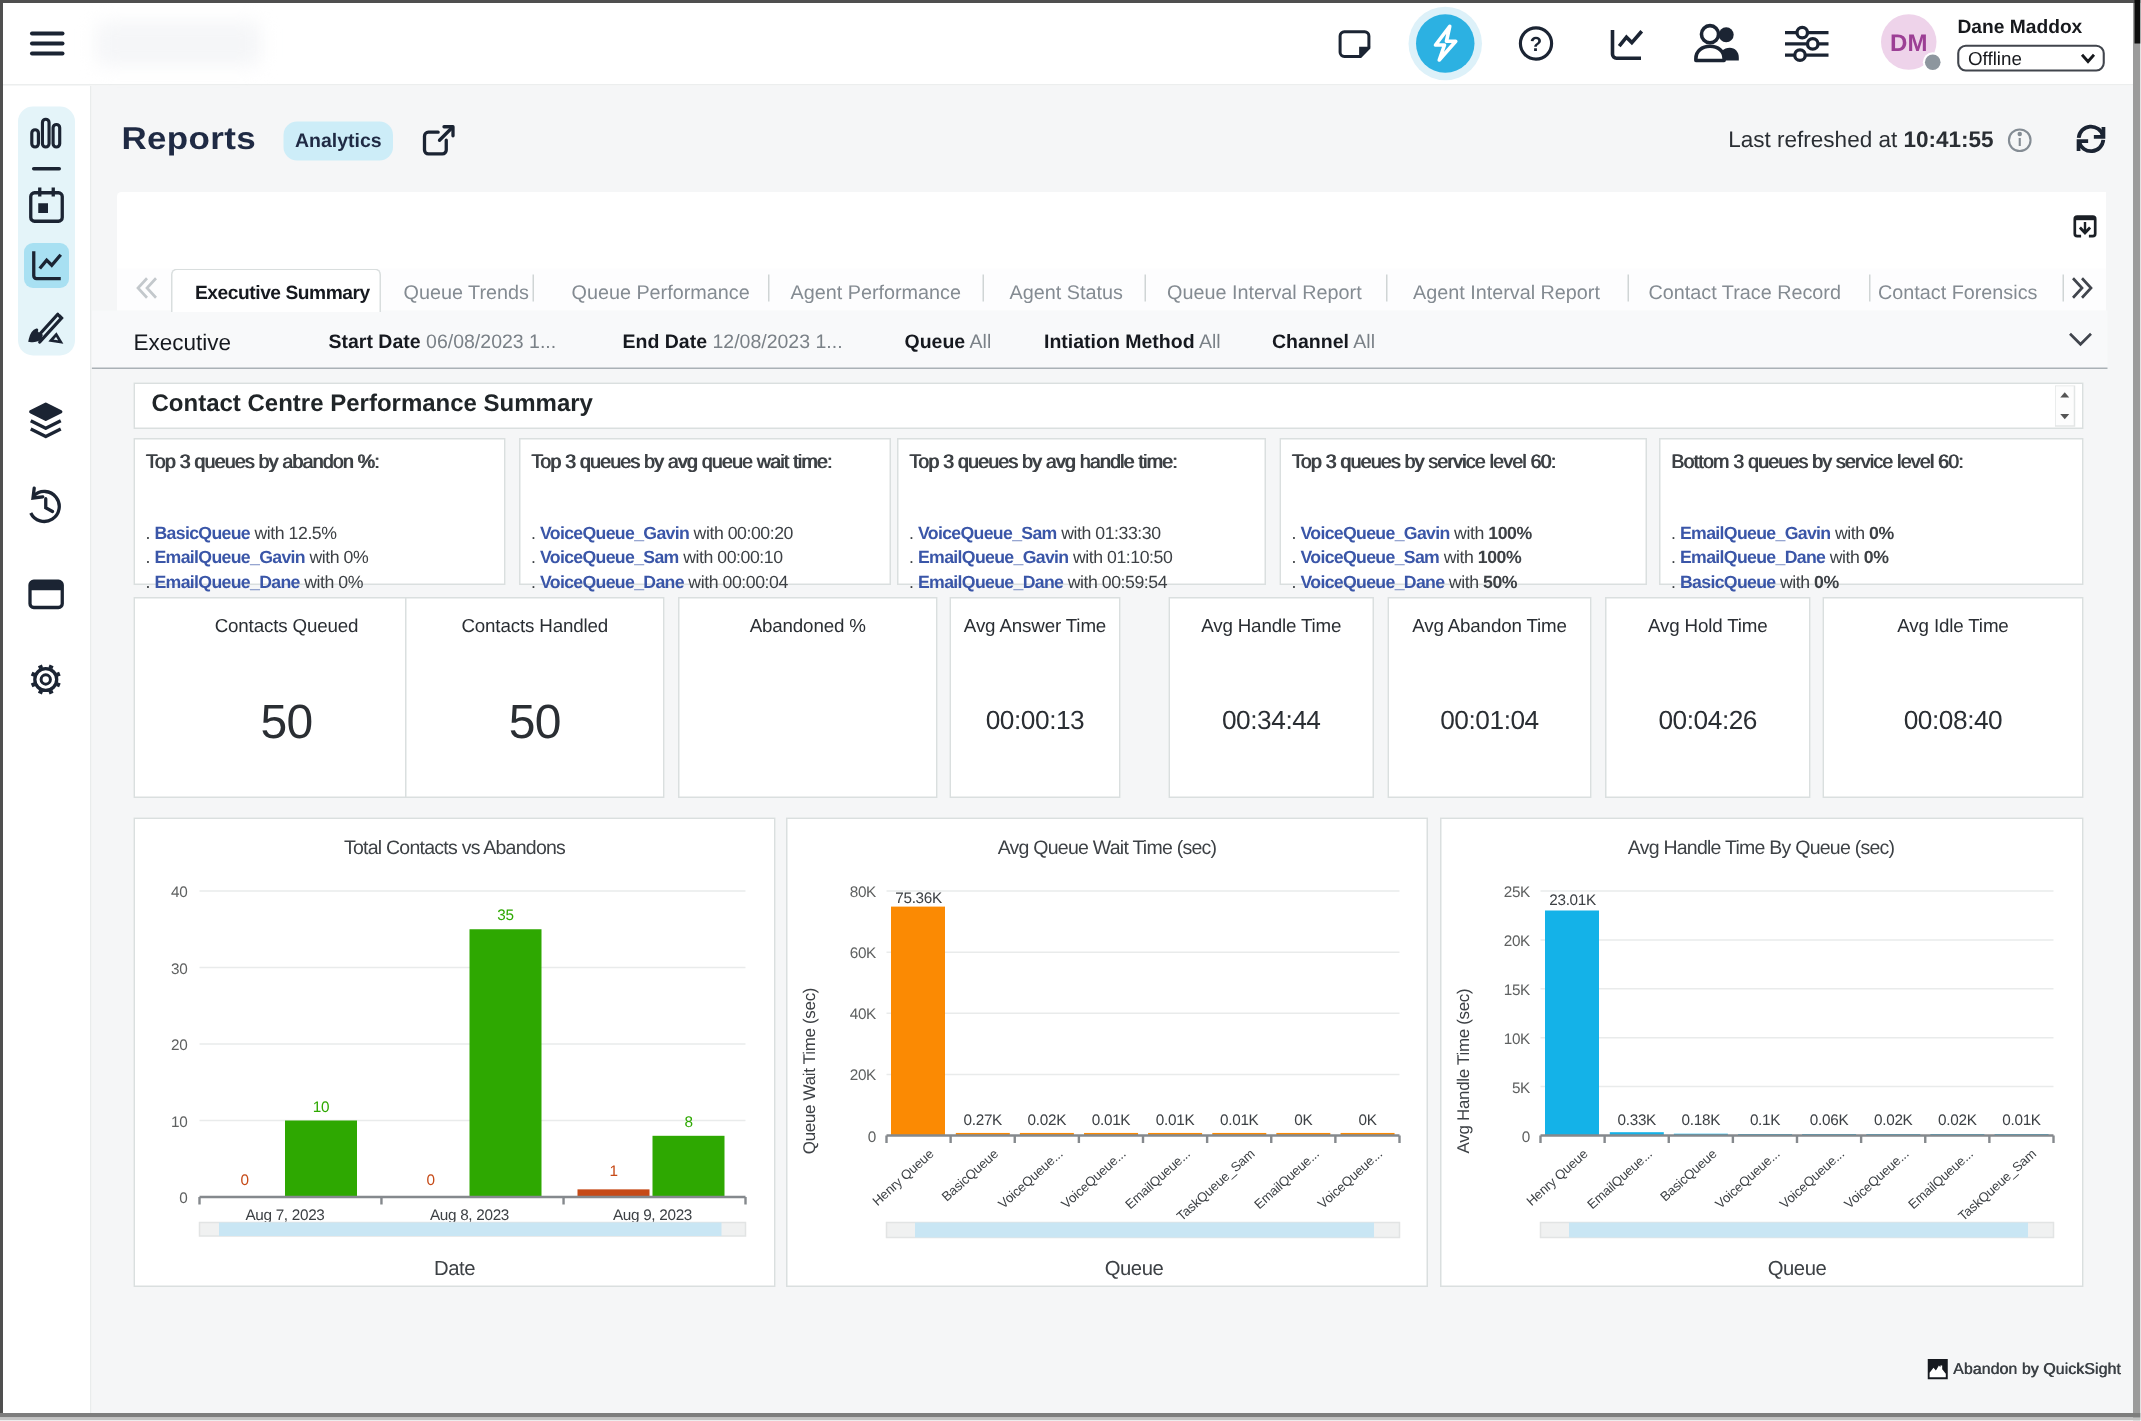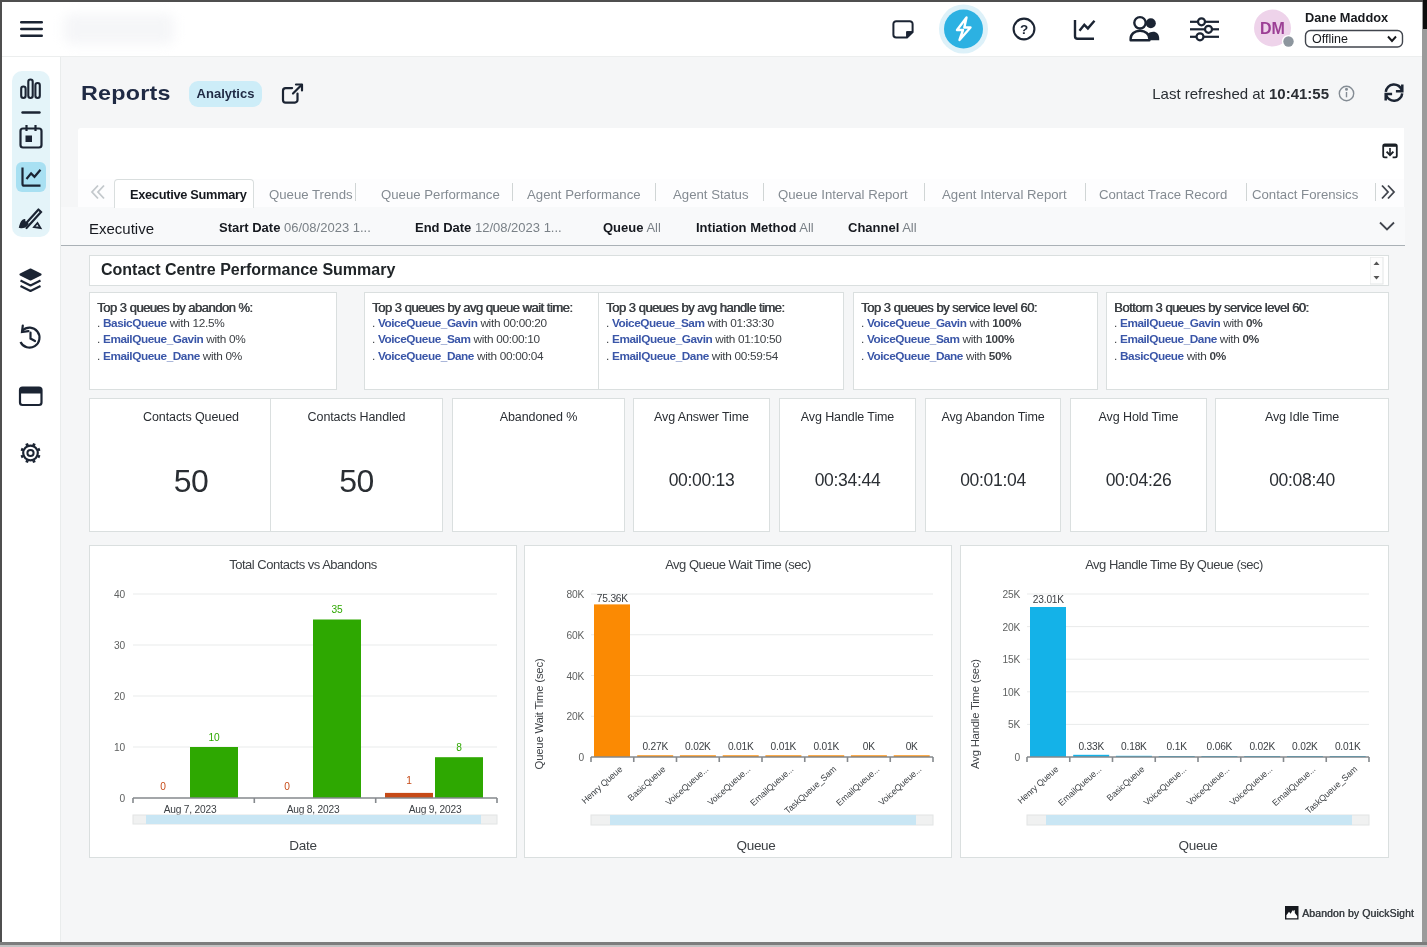--- a/index.html
+++ b/index.html
@@ -37,21 +37,21 @@
 .ctl { position:absolute; top:220px; z-index:5; font-size:13px; color:#16191f; white-space:nowrap; }
 .ctl b { font-weight:bold;margin-left:32px; }
 .ctl span { color:#7a8187; }
 
 #sheet { left:61px; top:246px; width:1344px; height:697px; background:#f5f6f7; }
 .card { position:absolute; background:#fff; border:1px solid #dadfdf; }
 #sumtitle { left:89px; top:255px; width:1300px; height:31px; }
 #sumtitle-label { left:101px; top:261px; font-size:16px; font-weight:bold; color:#202528; z-index:2; }
 .sumcard { top:292px; height:98px; }
 .sumhead { position:absolute; left:7px; top:7px; font-size:13px; font-weight:normal; text-shadow:0.55px 0 0 #3d4145; letter-spacing:-0.5px; color:#3d4145; white-space:nowrap; }
-.sumline { position:absolute; left:7px; font-size:11.8px; letter-spacing:-0.3px; color:#3d4145; white-space:nowrap; }
+.sumline { position:absolute; left:7px; font-size:11.8px; letter-spacing:-0.3px; color:#3d4145; white-space:nowrap;margin-top:32px; }
 .sumline a { color:#3a56a8; font-weight:bold; letter-spacing:-0.45px; text-decoration:none; }
 .kpi { top:398px; height:134px; }
 .kpi .lab { position:absolute; left:0; top:11px; width:100%; text-align:center; font-size:12.5px; letter-spacing:-0.1px; color:#2a2e33; }
 .chart { top:545px; height:313px; }
 #footer { left:1302px; top:907px; font-size:10.5px; letter-spacing:0.1px; color:#3b4045; text-shadow:0.4px 0 0 #3b4045; z-index:5; }
 </style>
 </head>
 <body>
 <div class="abs" id="main"></div>
 <div class="abs" id="header"></div>
@@ -252,21 +252,21 @@
   <path d="M3.5 8 l3 -3.5 3 3.5 z" fill="#555"></path>
   <path d="M3.5 19 l3 3.5 3 -3.5 z" fill="#555"></path>
 </svg>
 
 <div class="card sumcard" style="left:89px;width:248px">
   <div class="sumhead">Top 3 queues by abandon %:</div>
   <div class="sumline" style="top:23px">. <a>BasicQueue</a> with 12.5%</div>
   <div class="sumline" style="top:39.3px">. <a>EmailQueue_Gavin</a> with 0%</div>
   <div class="sumline" style="top:55.5px">. <a>EmailQueue_Dane</a> with 0%</div>
 </div>
-<div class="card sumcard" style="left:364px;width:248px">
+<div class="card sumcard" style="left:346px;width:248px">
   <div class="sumhead">Top 3 queues by avg queue wait time:</div>
   <div class="sumline" style="top:23px">. <a>VoiceQueue_Gavin</a> with 00:00:20</div>
   <div class="sumline" style="top:39.3px">. <a>VoiceQueue_Sam</a> with 00:00:10</div>
   <div class="sumline" style="top:55.5px">. <a>VoiceQueue_Dane</a> with 00:00:04</div>
 </div>
 <div class="card sumcard" style="left:598px;width:246px">
   <div class="sumhead">Top 3 queues by avg handle time:</div>
   <div class="sumline" style="top:23px">. <a>VoiceQueue_Sam</a> with 01:33:30</div>
   <div class="sumline" style="top:39.3px">. <a>EmailQueue_Gavin</a> with 01:10:50</div>
   <div class="sumline" style="top:55.5px">. <a>EmailQueue_Dane</a> with 00:59:54</div>
@@ -288,21 +288,21 @@
     <div class="lab">Contacts Queued</div>
     <div class="lab" style="top:64px;font-size:32px;letter-spacing:-0.5px">50</div>
   </div>
 <div class="card kpi" style="left:270px;width:173px">
     <div class="lab">Contacts Handled</div>
     <div class="lab" style="top:64px;font-size:32px;letter-spacing:-0.5px">50</div>
   </div>
 <div class="card kpi" style="left:452px;width:173px">
     <div class="lab">Abandoned %</div>
   </div>
-<div class="card kpi" style="left:633px;width:137px">
+<div class="card kpi" style="left:633px;width:114px">
     <div class="lab">Avg Answer Time</div>
     <div class="lab" style="top:70.5px;font-size:17.5px;letter-spacing:-0.3px">00:00:13</div>
   </div>
 <div class="card kpi" style="left:779px;width:137px">
     <div class="lab">Avg Handle Time</div>
     <div class="lab" style="top:70.5px;font-size:17.5px;letter-spacing:-0.3px">00:34:44</div>
   </div>
 <div class="card kpi" style="left:925px;width:136px">
     <div class="lab">Avg Abandon Time</div>
     <div class="lab" style="top:70.5px;font-size:17.5px;letter-spacing:-0.3px">00:01:04</div>

